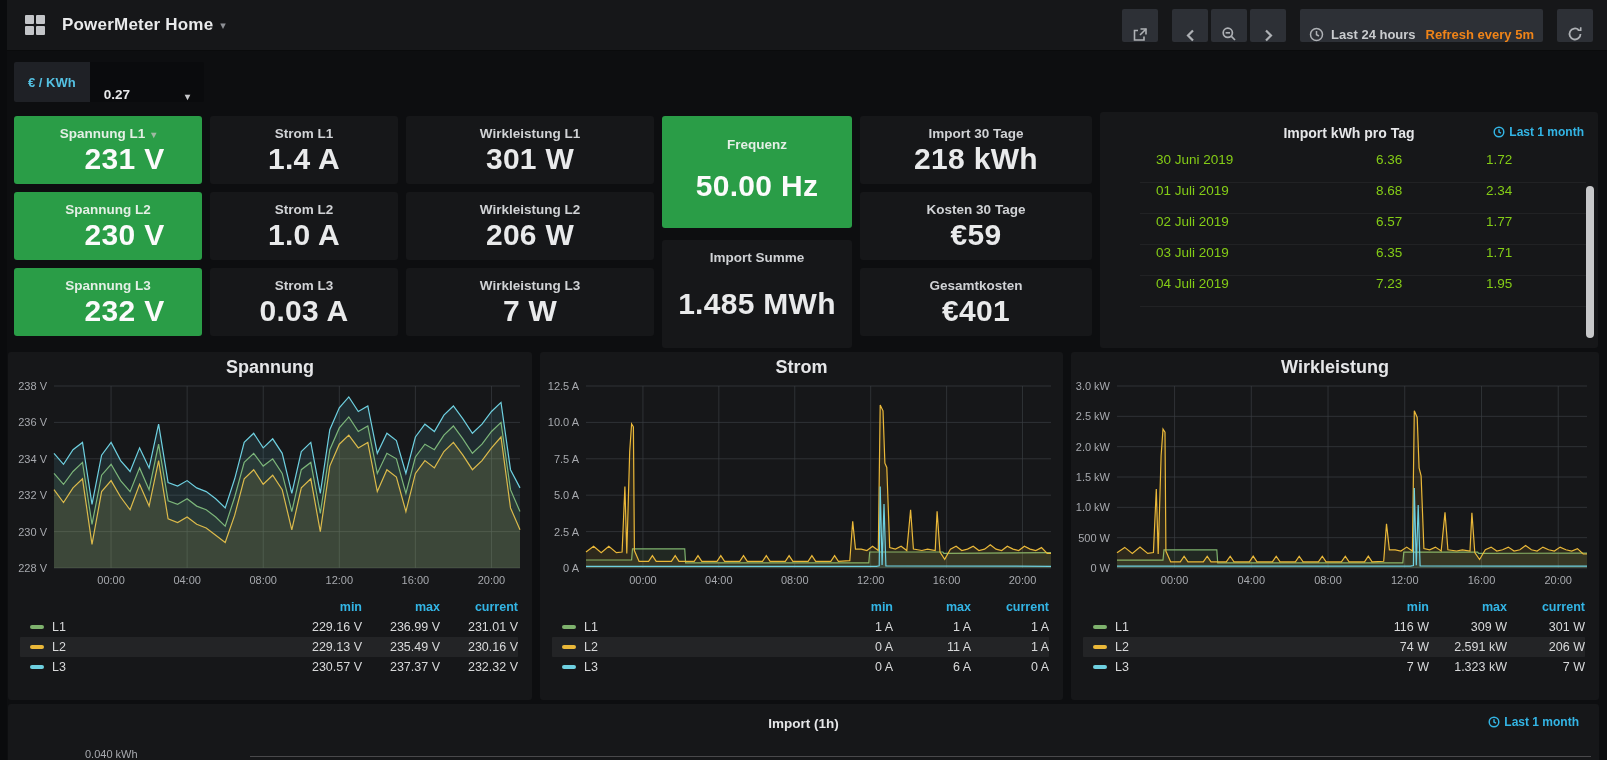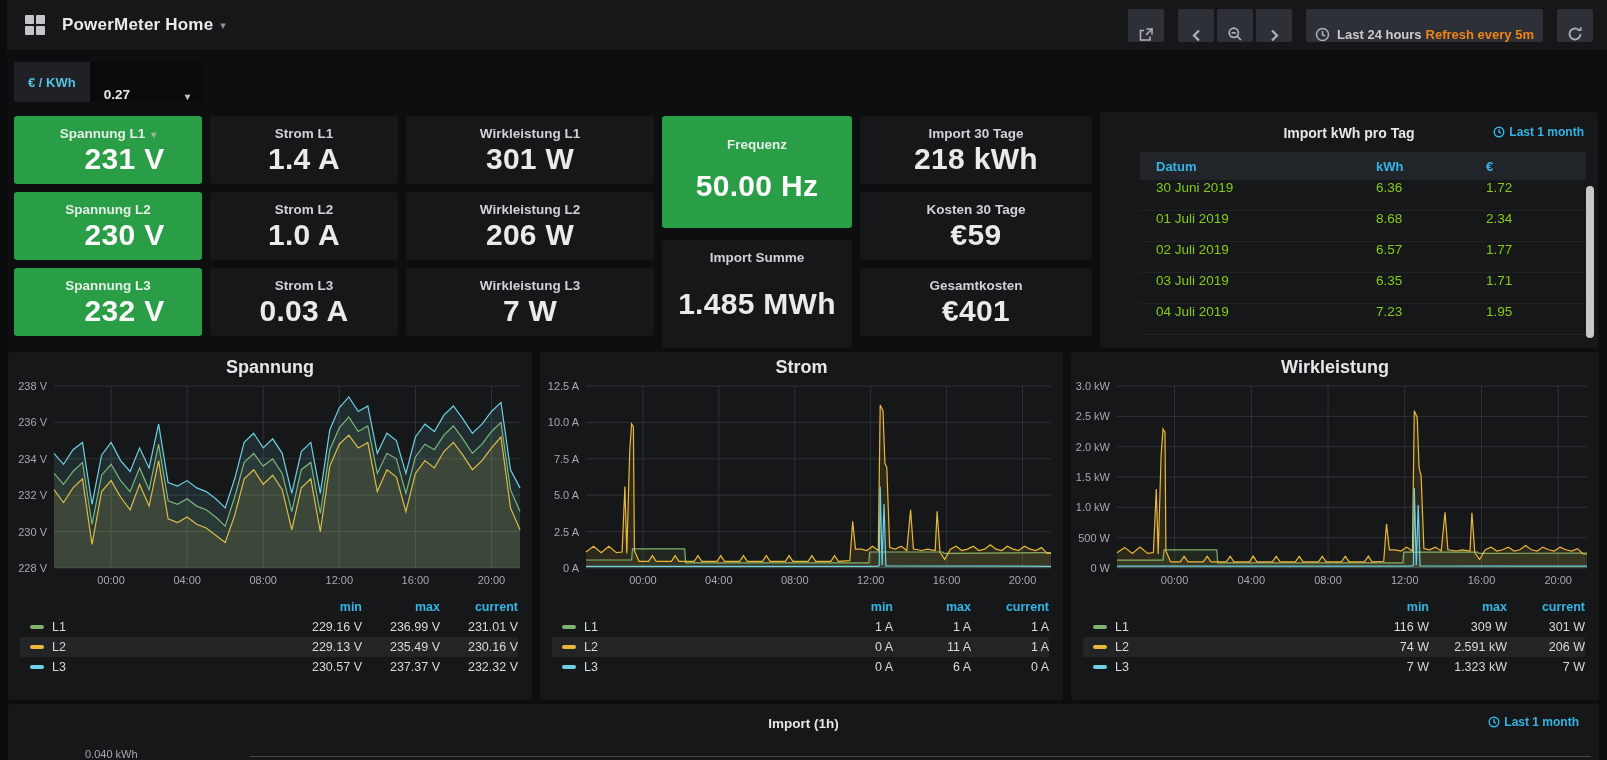--- a/index.html
+++ b/index.html
@@ -15,21 +15,21 @@
   .apps-grid span{ background:#c3c5c8; border-radius:1px; }
   .dash-title{ margin-left:16px; font-size:17px; font-weight:700; color:#e9eaeb; letter-spacing:.2px; cursor:pointer;}
   .title-caret{ color:#8d9095; font-size:11px; margin-left:7px; cursor:pointer;}
   .nav-right{ margin-left:auto; display:flex; align-items:center; }
   .nav-btn{ height:33px; min-width:36px; background:#2d3036; border:none; border-radius:2px;
             display:flex; align-items:flex-end; justify-content:center; color:#aeb1b5; padding:0 9px; cursor:pointer; }
   .nav-btn svg{ display:block; }
   .gap14{ width:14px; } .gap3{ width:3px; }
   .timepicker{ font-size:13px; font-weight:700; color:#c9cbce; }
   .timepicker .tp-text{ margin-left:7px; }
-  .refresh-text{ color:#f08418; margin-left:4px; font-weight:700; }
+  .refresh-text{ color:#f08418; margin-left:10px; font-weight:700; }
 
   
   .var-chip{ position:absolute; left:14px; top:62px; height:40px; display:flex; border-radius:2px; overflow:hidden; }
   .var-label{ background:#1f2126; color:#54c1e2; font-size:13px; font-weight:700; display:flex; align-items:center; padding:0 14px; }
   .var-value{ background:#0a0b0d; color:#e9eaeb; font-size:13.5px; font-weight:700; display:flex; align-items:flex-end; padding:0 14px; cursor:pointer;gap:48px; }
   .var-value .caret{ color:#c7c8ca; font-size:10px; margin-left:7px; }
 
   
   .panel{ position:absolute; background:#161719; border-radius:3px; }
   .stat{ display:flex; flex-direction:column; align-items:center; }
@@ -206,25 +206,20 @@
       <div class="tp-title">Import kWh pro Tag</div>
       <div class="time-badge">
         <svg width="12" height="12" viewBox="0 0 15 15" fill="none" stroke="#33b5e5" stroke-width="1.8">
             <circle cx="7.5" cy="7.5" r="6"></circle>
             <path d="M7.5 4 V7.7 L10 9"></path>
           </svg>
         <span>Last 1 month</span>
       </div>
     </div>
     <div class="ttable">
-      <div class="thead">
-        <span class="c-datum">Datum</span>
-        <span class="c-kwh">kWh</span>
-        <span class="c-eur">€</span>
-      </div>
       <div class="trow">
         <span class="c-datum">30 Juni 2019</span>
         <span class="c-kwh">6.36</span>
         <span class="c-eur">1.72</span>
       </div>
       <div class="trow">
         <span class="c-datum">01 Juli 2019</span>
         <span class="c-kwh">8.68</span>
         <span class="c-eur">2.34</span>
       </div>

